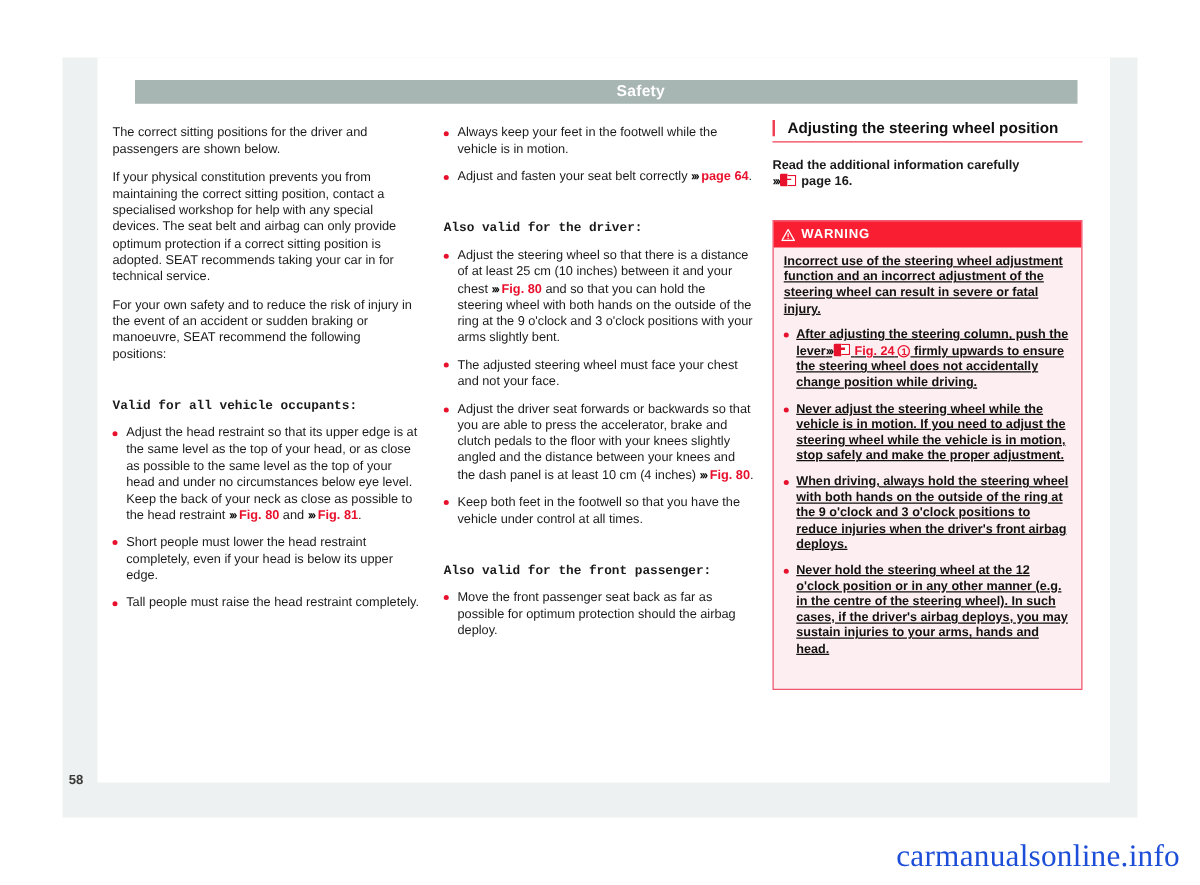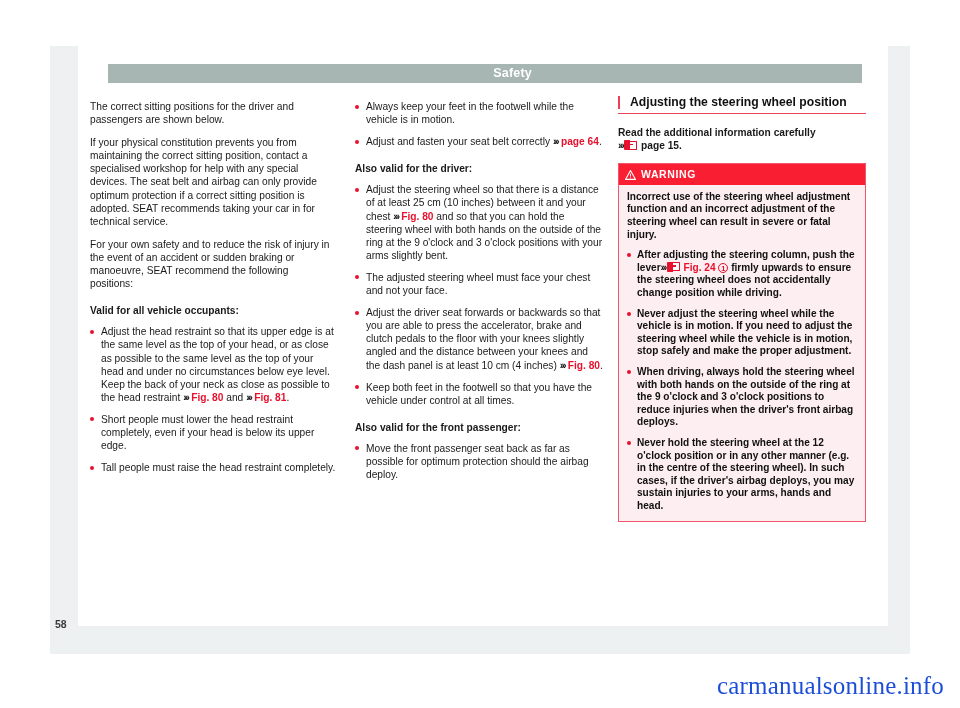--- a/index.html
+++ b/index.html
@@ -88,21 +88,22 @@
     margin: 0 4px 10px 0;
   }
   p.tight {
     margin: 12px 0 9px 0;
   }
   .subhead {
     font-weight: bold;
     margin: 0 0 8px 0;
   }
   .spacer-before {
-    margin-top: 14px;
+    margin-top: 29px;
+    font-family: Liberation Mono, monospace;
   }
 
   
   .bullet-item {
     position: relative;
     padding-left: 11px;
     margin: 0 0 9px 0;
   }
   .bullet-item .dot {
     position: absolute;
@@ -190,21 +191,21 @@
     position: absolute;
     left: 0;
     top: 0px;
     bottom: 4px;
     width: 2.4px;
     background: #ef3f56;
   }
 
   
   .warning-box {
-    margin-top: 11px;
+    margin-top: 24px;
     border: 1.3px solid #f0566e;
     background: #fdeef1;
     box-sizing: border-box;
   }
   .warning-header {
     background: #fa1e32;
     color: #ffffff;
     font-size: 10.5px;
     font-weight: bold;
     letter-spacing: .6px;
@@ -216,25 +217,26 @@
   .warning-triangle {
     display: inline-block;
     width: 0; height: 0;
     border-left: 5.5px solid transparent;
     border-right: 5.5px solid transparent;
     border-bottom: 9.5px solid transparent;
     position: relative;
   }
   .warning-triangle svg { position: absolute; left: -5.5px; top: 0px; }
   .warning-body {
-    padding: 6px 8px 8px 8px;
+    padding: 6px 8px 24px 8px;
     font-size: 10.1px;
     line-height: 12.6px;
     font-weight: bold;
     color: #111111;
+    text-decoration: underline;
   }
   .warning-body p.para { margin: 0 0 8px 0; }
   .warning-body .bullet-item { margin: 0 0 8px 0; padding-left: 10px; }
   .warning-body .bullet-item:last-child { margin-bottom: 0; }
   .warning-body .bullet-item .dot { top: 4px; }
 
   
   #watermark {
     position: absolute;
     left: 0;
@@ -333,21 +335,21 @@
 
   <div class="column" id="col-3">
 
     <div class="section-heading">
       <span class="tick"></span>
       <span>Adjusting the steering wheel position</span>
     </div>
 
     <p class="tight">
       <b>Read the additional information carefully</b><br>
-      <span class="arrows">›››</span><span class="book-icon"><span class="cover"></span><span class="page"></span><span class="spine"></span></span> <b>page 15</b><b>.</b>
+      <span class="arrows">›››</span><span class="book-icon"><span class="cover"></span><span class="page"></span><span class="spine"></span></span> <b>page 16</b><b>.</b>
     </p>
 
     <div class="warning-box">
 
       <div class="warning-header">
         <span class="warning-triangle">
           <svg width="11" height="10" viewBox="0 0 11 10" aria-hidden="true">
             <path d="M5.5 0.6 L10.5 9.4 L0.5 9.4 Z" fill="none" stroke="#ffffff" stroke-width="1.1" stroke-linejoin="round"></path>
             <rect x="5.05" y="3.6" width="0.9" height="3.0" fill="#ffffff"></rect>
             <rect x="5.05" y="7.3" width="0.9" height="0.9" fill="#ffffff"></rect>

